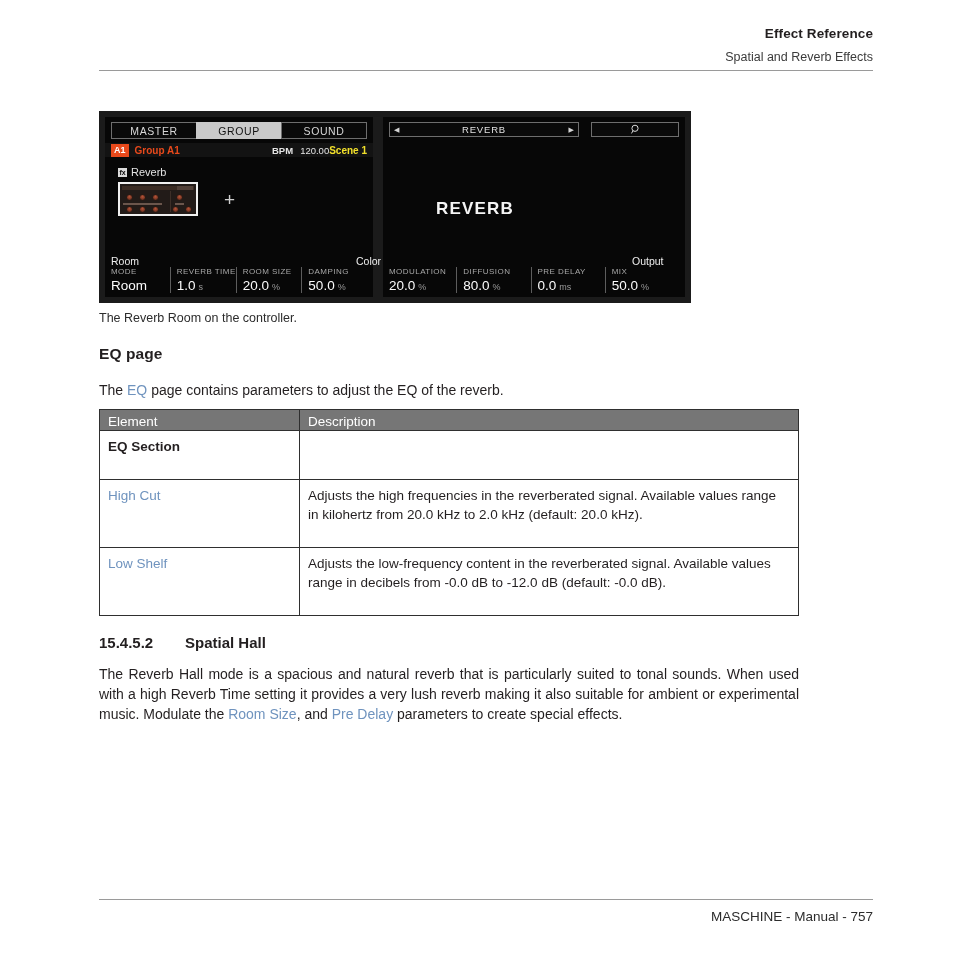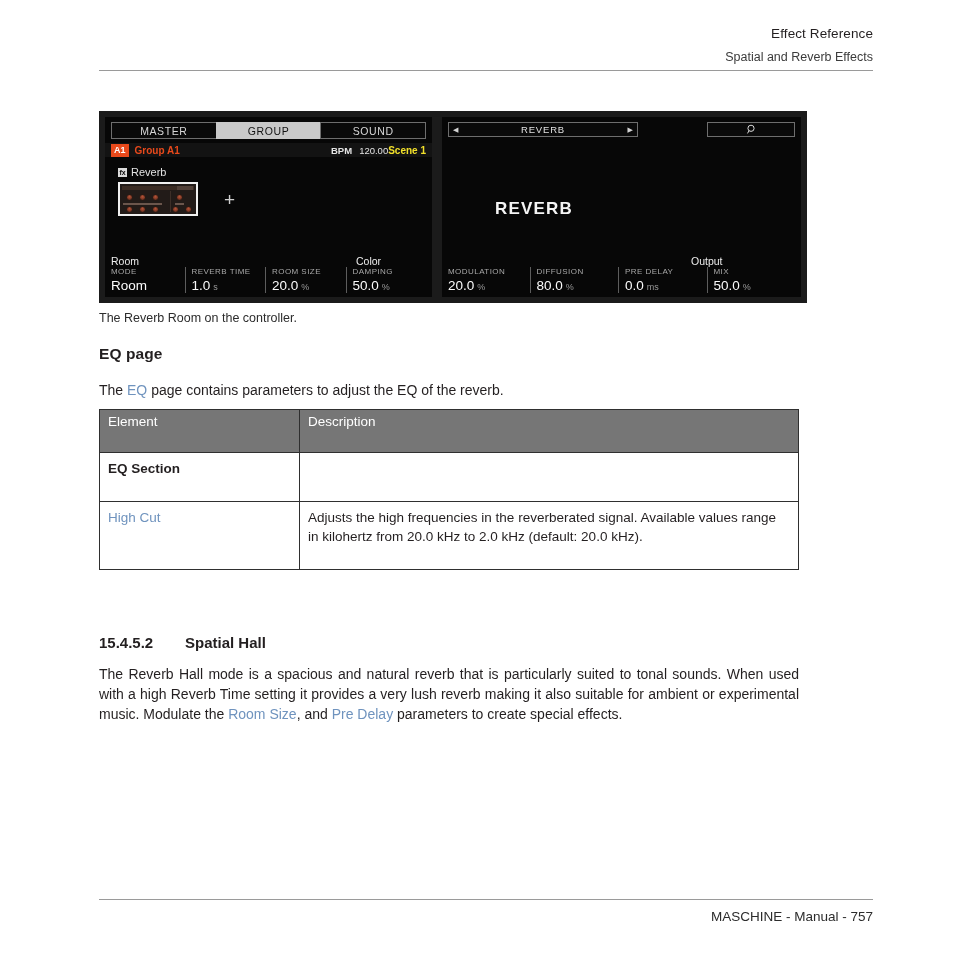--- a/index.html
+++ b/index.html
@@ -19,41 +19,41 @@
   
   .page-header {
     position: absolute;
     left: 99px;
     top: 26px;
     width: 774px;
   }
   .hdr-title {
     text-align: right;
     font-size: 13.5px;
-    font-weight: normal;
+    font-weight: bold;
     color: #231f20;
     letter-spacing: .1px;
   }
   .hdr-sub {
     text-align: right;
     font-size: 12.5px;
     color: #3b3b3b;
     margin-top: 9px;
   }
   .hdr-rule {
     margin-top: 6px;
     border-bottom: 1px solid #9a9a9a;
   }
 
   
   .figure {
     position: absolute;
     left: 99px;
     top: 111px;
-    width: 708px;
+    width: 592px;
     height: 192px;
     background: #1b1b1b;
     box-sizing: border-box;
     padding: 6px;
     display: flex;
     gap: 10px;
   }
   .disp {
     background: #070707;
     position: relative;
@@ -311,21 +311,21 @@
     top: 409px;
     width: 700px;
     border-collapse: collapse;
     font-size: 13.5px;
   }
   table.doc th {
     background: #767676;
     color: #ffffff;
     font-weight: normal;
     text-align: left;
-    padding: 4px 8px 23px 8px;
+    padding: 4px 8px 1px 8px;
     border: 1px solid #2f2f2f;
     font-size: 13.5px;
   }
   table.doc td {
     border: 1px solid #2f2f2f;
     padding: 6px 8px 23px 8px;
     vertical-align: top;
     line-height: 19px;
     color: #231f20;
   }
@@ -511,20 +511,24 @@
   </thead>
   <tbody>
     <tr>
       <td class="col1 sectionrow">EQ Section</td>
       <td></td>
     </tr>
     <tr>
       <td class="col1"><span class="cell-link">High Cut</span></td>
       <td>Adjusts the high frequencies in the reverberated signal. Available values range in kilohertz from 20.0 kHz to 2.0 kHz (default: 20.0 kHz).</td>
     </tr>
+    <tr>
+      <td class="col1"><span class="cell-link">Low Shelf</span></td>
+      <td>Adjusts the low-frequency content in the reverberated signal. Available values range in decibels from -0.0 dB to -12.0 dB (default: -0.0 dB).</td>
+    </tr>
   </tbody>
 </table>
 
 <div class="num-head"><span class="num">15.4.5.2</span><span>Spatial Hall</span></div>
 
 <div class="body-p" id="p-hall"><span>The Reverb Hall mode is a spacious and natural reverb that is particularly suited to tonal sounds. When used with a high Reverb Time setting it provides a very lush reverb making it also suitable for ambient or experimental music. Modulate the </span><span class="xref">Room Size</span><span>, and </span><span class="xref">Pre Delay</span><span> parameters to create special effects.</span></div>
 
 <div class="footer">
   <div class="footer-rule"></div>
   <div class="footer-text">MASCHINE - Manual - 757</div>

